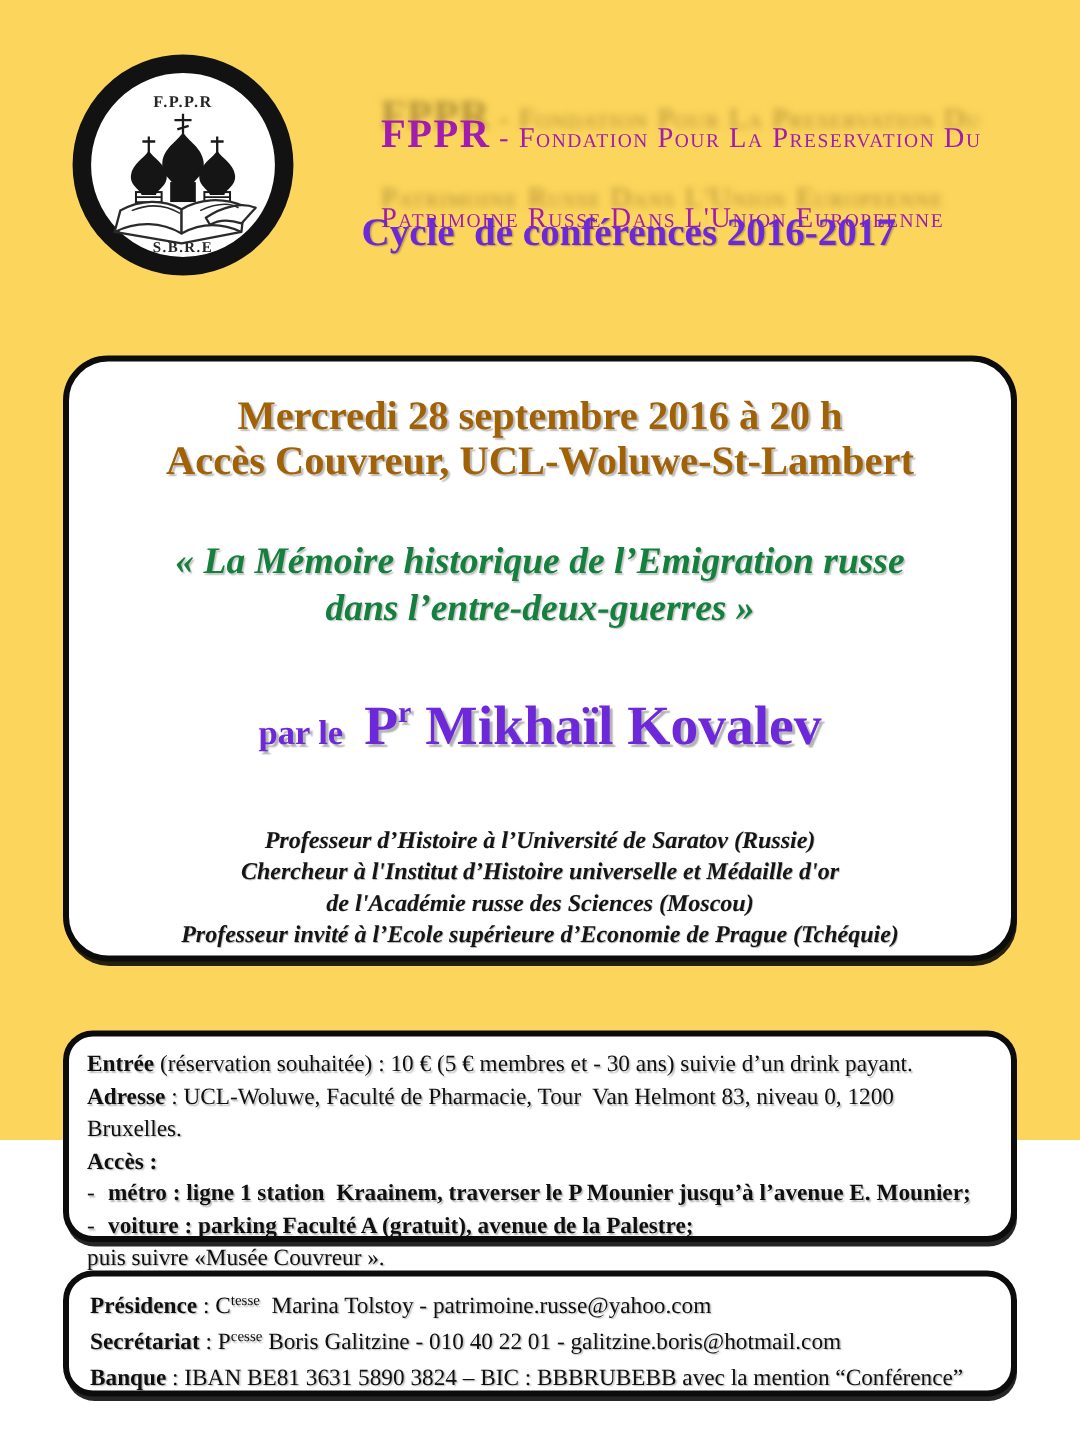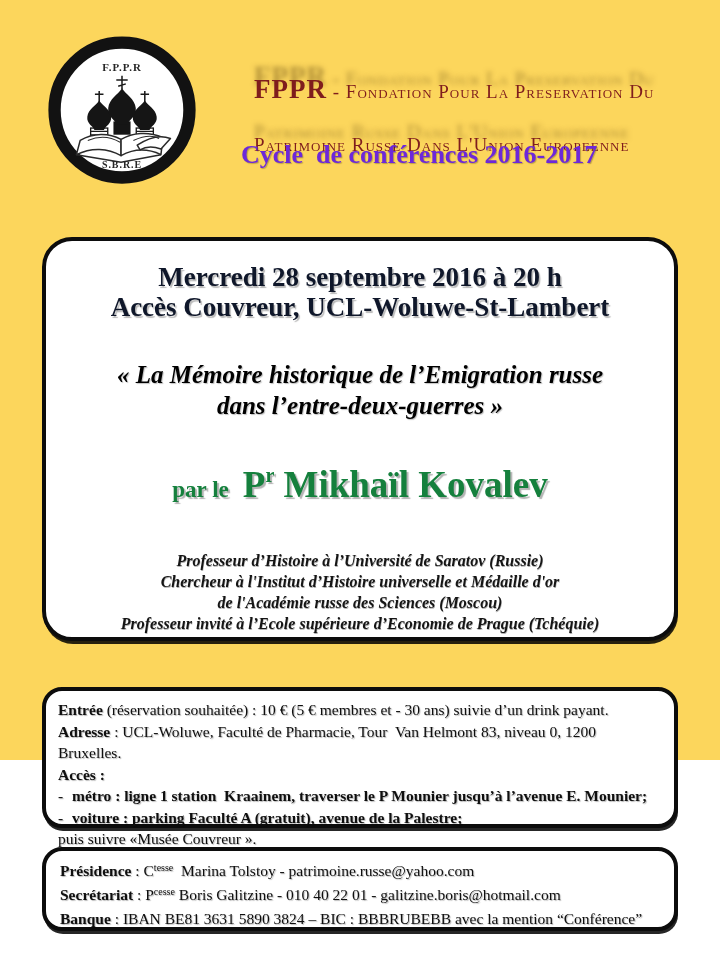--- a/index.html
+++ b/index.html
@@ -15,21 +15,21 @@
     background: #FCD65C;
     color: #131313;
   }
 
   
   .logo { position: absolute; left: 46px; top: 34px; width: 152px; height: 152px; }
 
   
   .header-title {
     position: absolute; left: 238px; top: 50px; width: 452px;
-    color: #7f1d1d;
+    color: #a21caf;
     text-shadow: 0 -13px 5px rgba(98, 70, 16, 0.50);
     line-height: 26px;
     white-space: pre-wrap;
   }
   .brand-acronym {
     font-size: 27px; font-weight: bold; letter-spacing: 1px;
   }
   .brand-rest {
     font-size: 19px; font-variant: small-caps; letter-spacing: 1px;
   }
@@ -47,34 +47,34 @@
     border: 4px solid #0c0c0c;
     box-shadow: 1px 4px 0 -1px rgba(0,0,0,0.85);
     box-sizing: border-box;
   }
   .event-box  { top: 237px; height: 404px; border-radius: 30px; text-align: center; }
   .info-box   { top: 687px; height: 141px; border-radius: 20px; padding: 8px 14px 0 12px; }
   .contact-box{ top: 847px; height: 84px;  border-radius: 20px; padding: 9px 23px 0 14px; }
 
   
   .event-date, .event-venue {
-    font-size: 27px; font-weight: bold; line-height: 30px; color: #0f172a;
+    font-size: 27px; font-weight: bold; line-height: 30px; color: #a16207;
     text-shadow: 1.5px 1.5px 1px rgba(0,0,0,0.28);
   }
   .event-date { margin-top: 21px; }
   .talk-title {
     margin-top: 37px;
     font-size: 25px; font-style: italic; font-weight: bold; line-height: 31px;
-    color: #000000;
+    color: #15803d;
     text-shadow: 1px 1px 1px rgba(0,0,0,0.25);
   }
   .speaker-line {
     margin-top: 42px;
     text-shadow: 2px 2px 1px rgba(0,0,0,0.3);
-    color: #15803d;
+    color: #6d28d9;
   }
   .speaker-prefix { font-size: 23px; font-weight: bold; margin-right: 14px; }
   .speaker-title  { font-size: 37px; font-weight: bold; }
   .speaker-title sup { font-size: 20px; position: relative; top: -2px; }
   .speaker-name   { font-size: 37px; font-weight: bold; }
   .bio {
     margin-top: 44px;
     font-size: 16px; font-style: italic; font-weight: bold; line-height: 21px;
     color: #151515;
     text-shadow: 0.5px 0.5px 0.5px rgba(0,0,0,0.3);

